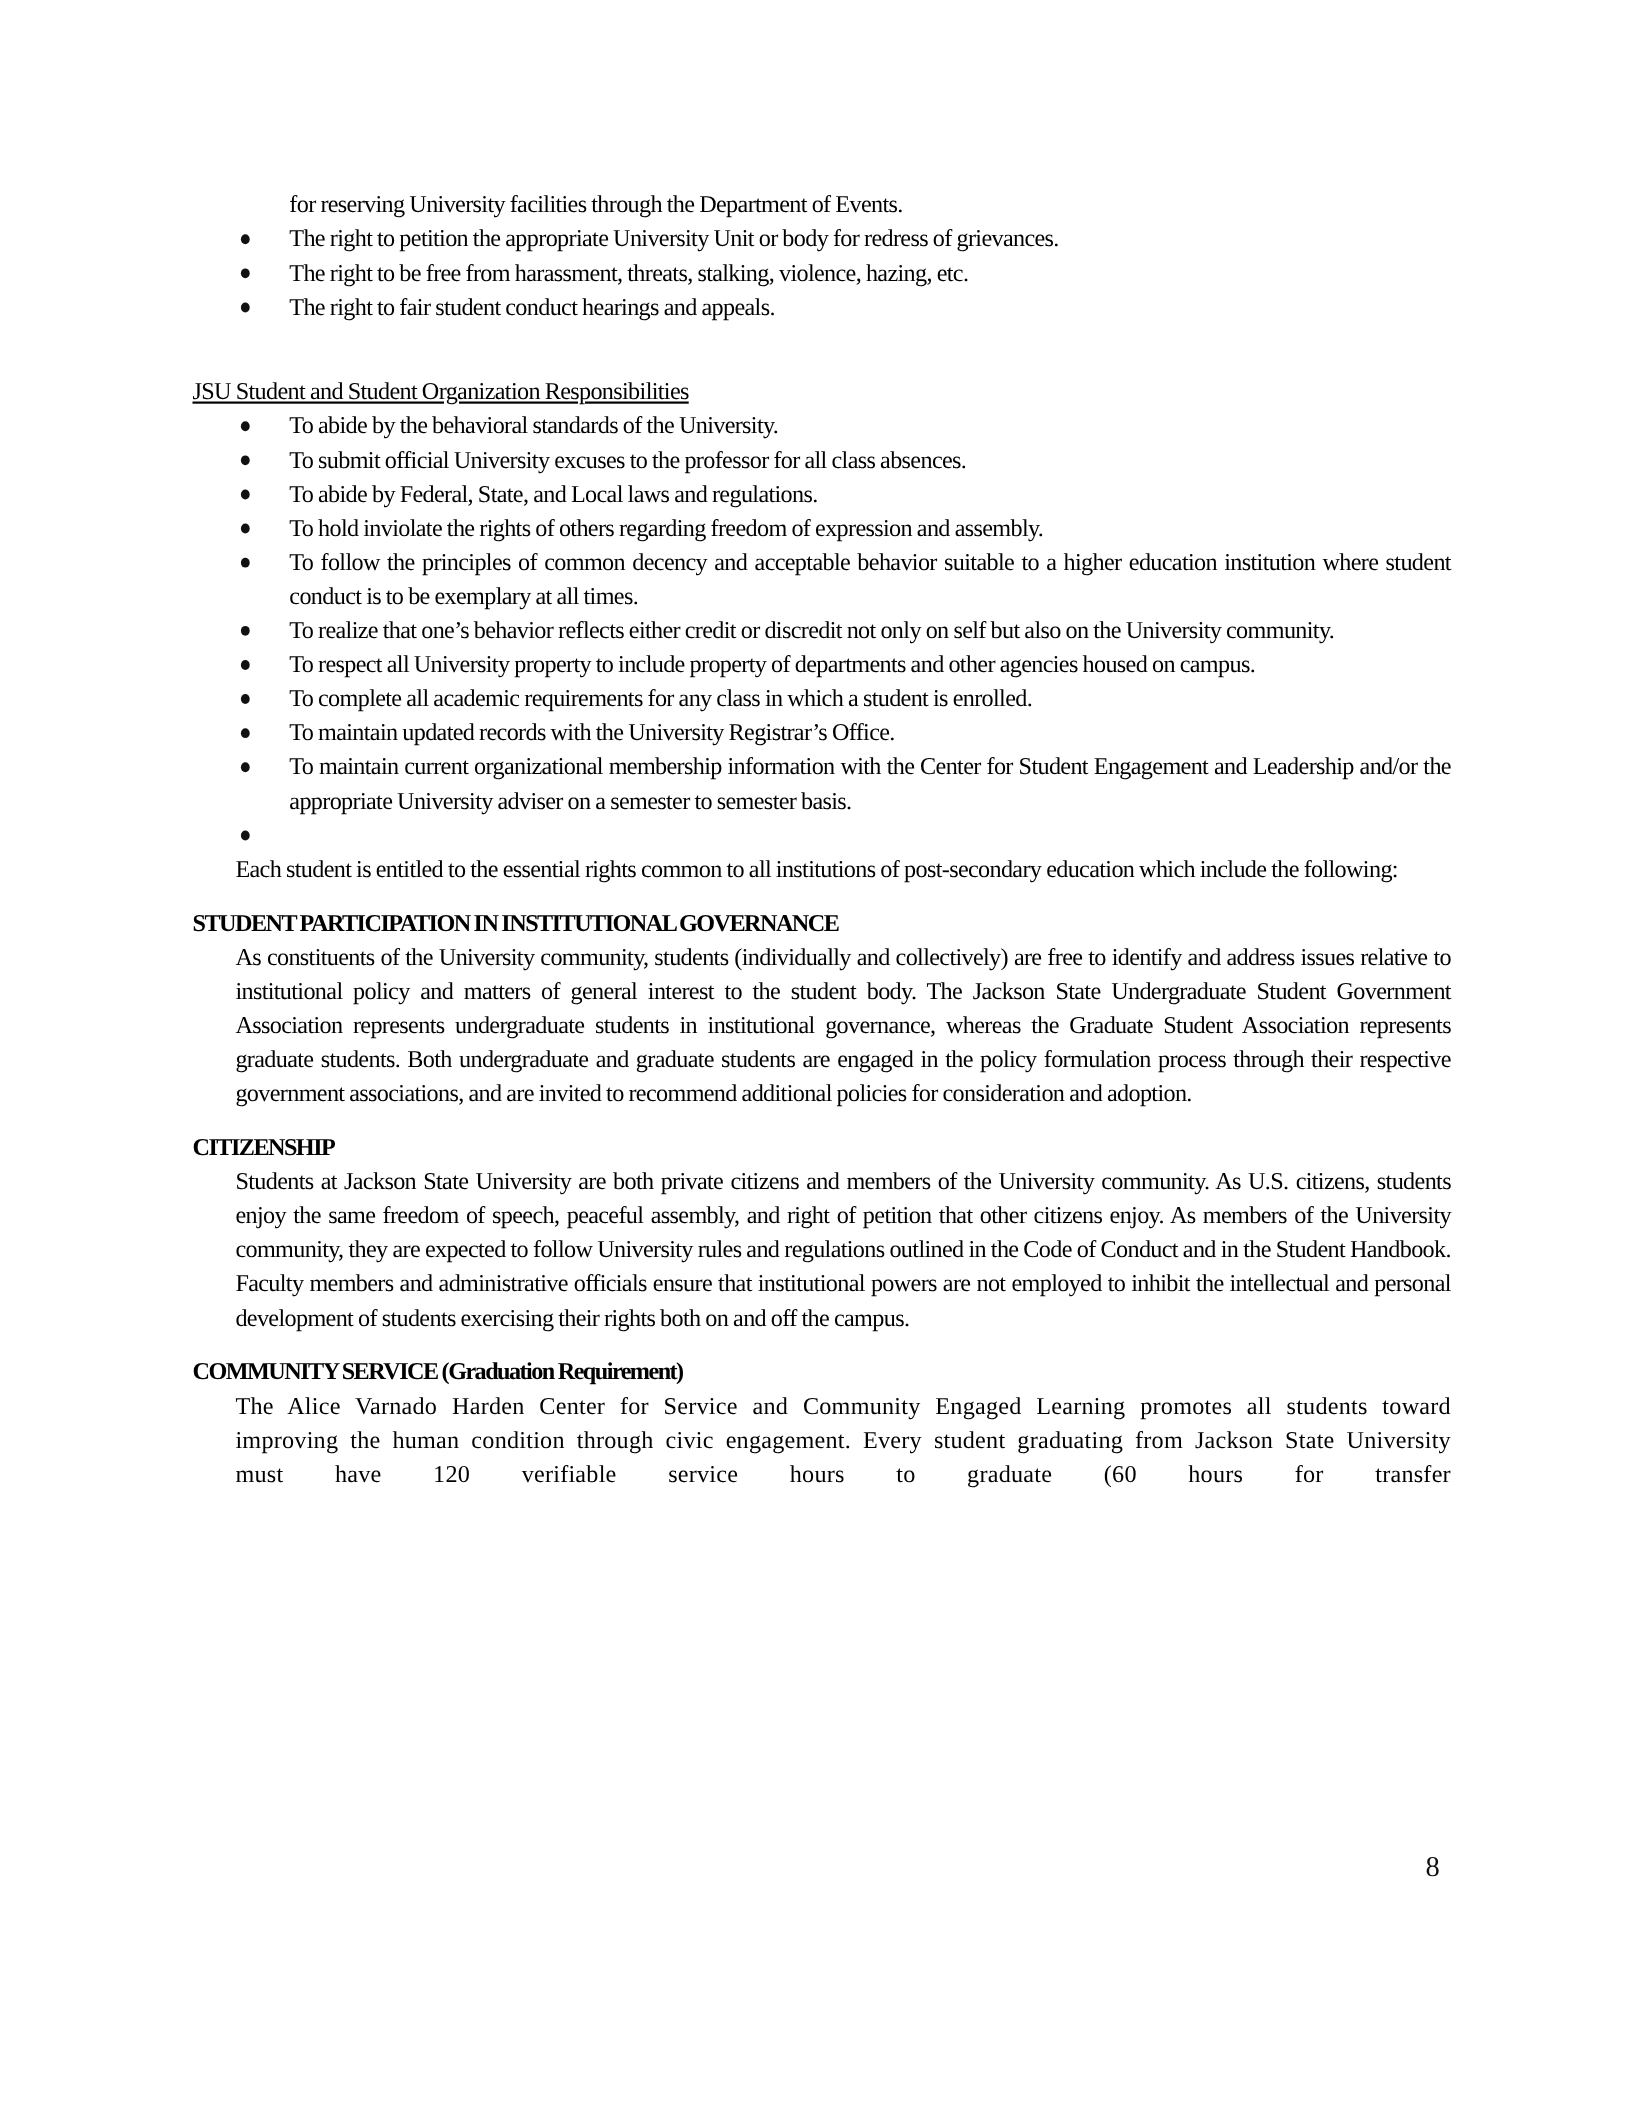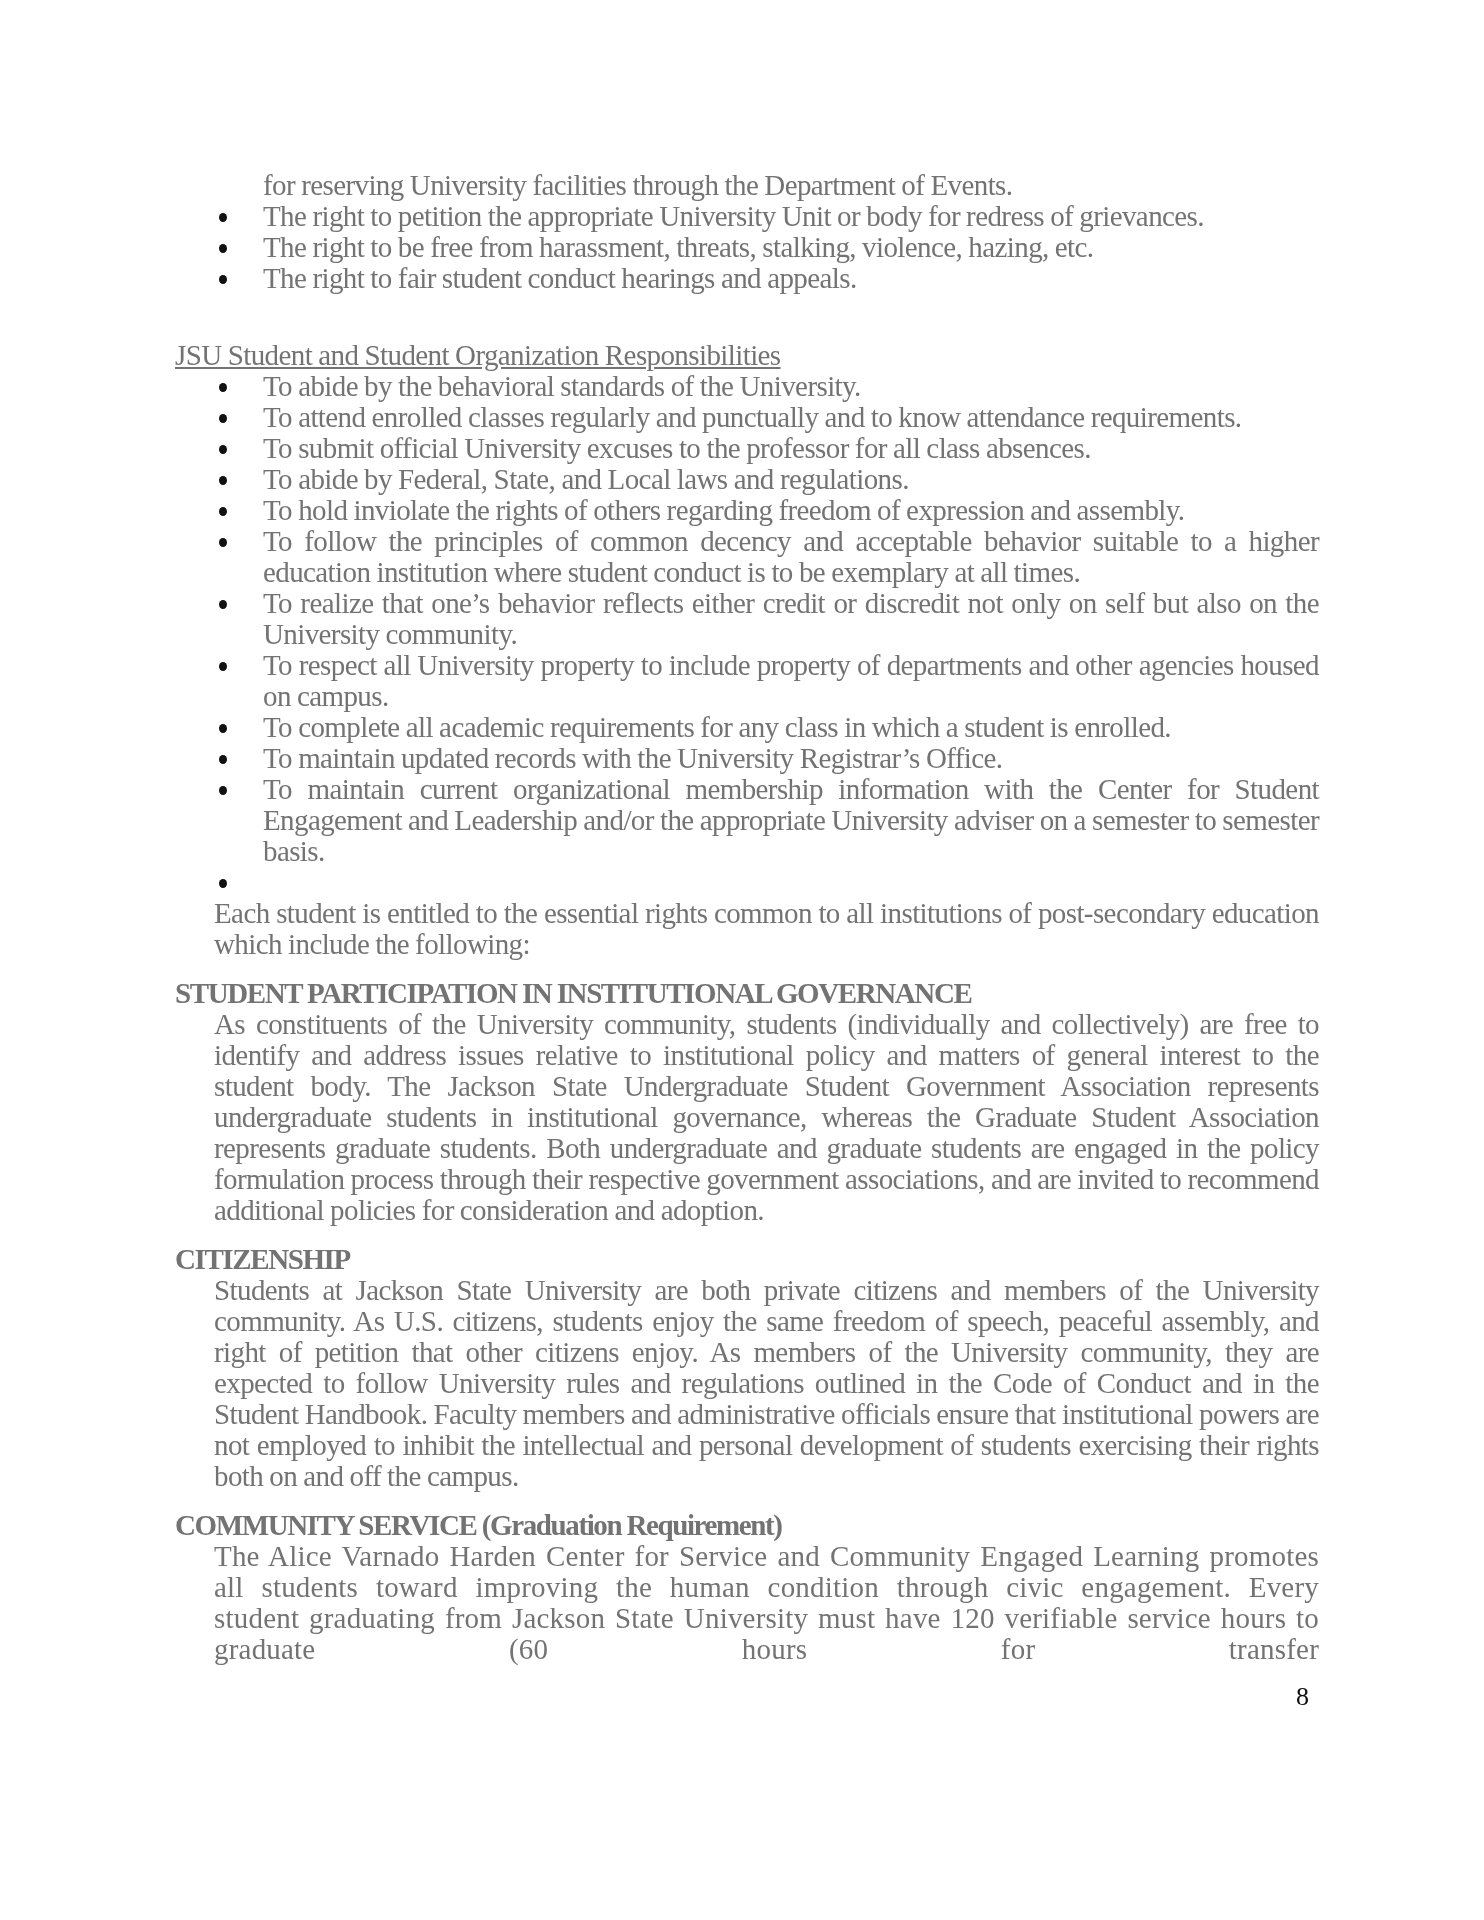--- a/index.html
+++ b/index.html
@@ -3,23 +3,23 @@
 <meta charset="utf-8">
 <style>
   html, body { margin: 0; padding: 0; background: #ffffff; }
   body { width: 1484px; height: 1920px; position: relative; overflow: hidden; }
   .page {
     position: absolute;
     left: 175px;
     top: 170px;
     width: 1144px;
     font-family: "Liberation Serif", "DejaVu Serif", serif;
-    font-size: 29px;
+    font-size: 22px;
     line-height: 31px;
-    color: #737373;
+    color: #000000;
     letter-spacing: -0.6px;
     word-spacing: -0.5px;
   }
   .continuation { margin-left: 88px; }
   ul.bullets { list-style: none; margin: 0; padding: 0; }
   ul.bullets li {
     position: relative;
     padding-left: 88px;
     text-align: justify;
   }
@@ -59,21 +59,20 @@
   <div class="continuation">for reserving University facilities through the Department of Events.</div>
   <ul class="bullets">
     <li><span class="bullet-dot"></span><span>The right to petition the appropriate University Unit or body for redress of grievances.</span></li>
     <li><span class="bullet-dot"></span><span>The right to be free from harassment, threats, stalking, violence, hazing, etc.</span></li>
     <li><span class="bullet-dot"></span><span>The right to fair student conduct hearings and appeals.</span></li>
   </ul>
 
   <div class="subheading">JSU Student and Student Organization Responsibilities</div>
   <ul class="bullets">
     <li><span class="bullet-dot"></span><span>To abide by the behavioral standards of the University.</span></li>
-    <li><span class="bullet-dot"></span><span>To attend enrolled classes regularly and punctually and to know attendance requirements.</span></li>
     <li><span class="bullet-dot"></span><span>To submit official University excuses to the professor for all class absences.</span></li>
     <li><span class="bullet-dot"></span><span>To abide by Federal, State, and Local laws and regulations.</span></li>
     <li><span class="bullet-dot"></span><span>To hold inviolate the rights of others regarding freedom of expression and assembly.</span></li>
     <li><span class="bullet-dot"></span><span>To follow the principles of common decency and acceptable behavior suitable to a higher education institution where student conduct is to be exemplary at all times.</span></li>
     <li><span class="bullet-dot"></span><span>To realize that one’s behavior reflects either credit or discredit not only on self but also on the University community.</span></li>
     <li><span class="bullet-dot"></span><span>To respect all University property to include property of departments and other agencies housed on campus.</span></li>
     <li><span class="bullet-dot"></span><span>To complete all academic requirements for any class in which a student is enrolled.</span></li>
     <li><span class="bullet-dot"></span><span>To maintain updated records with the University Registrar’s Office.</span></li>
     <li><span class="bullet-dot"></span><span>To maintain current organizational membership information with the Center for Student Engagement and Leadership and/or the appropriate University adviser on a semester to semester basis.</span></li>
     <li><span class="bullet-dot"></span></li>

